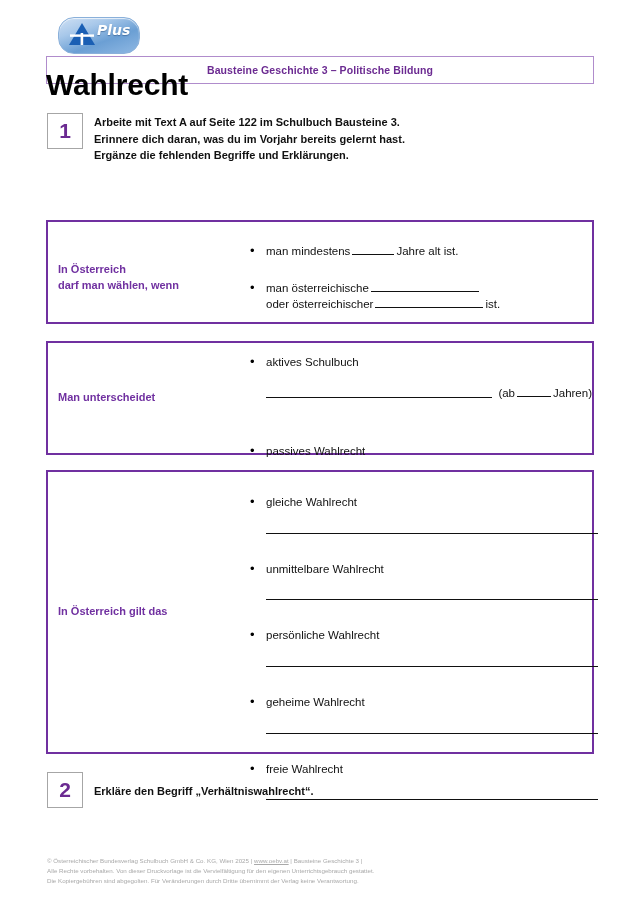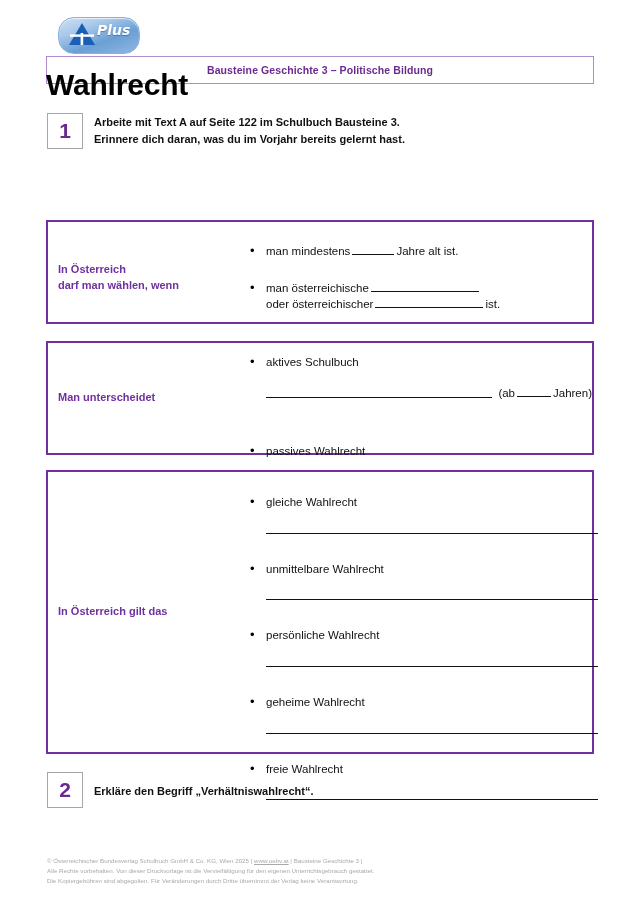--- a/index.html
+++ b/index.html
@@ -255,20 +255,21 @@
     <span class="logo-text">Plus</span>
   </div>
 
   <div class="main-title">Wahlrecht</div>
 
   <div class="task" id="task1">
     <div class="task-num">1</div>
     <div class="task-text">
       <div>Arbeite mit Text A auf Seite 122 im Schulbuch Bausteine 3.</div>
       <div>Erinnere dich daran, was du im Vorjahr bereits gelernt hast.</div>
+      <div>Ergänze die fehlenden Begriffe und Erklärungen.</div>
     </div>
   </div>
 
 
   <div class="pbox" id="box1">
     <div class="pbox-label">
       <div>
         <div>In Österreich</div>
         <div>darf man wählen, wenn</div>
       </div>

